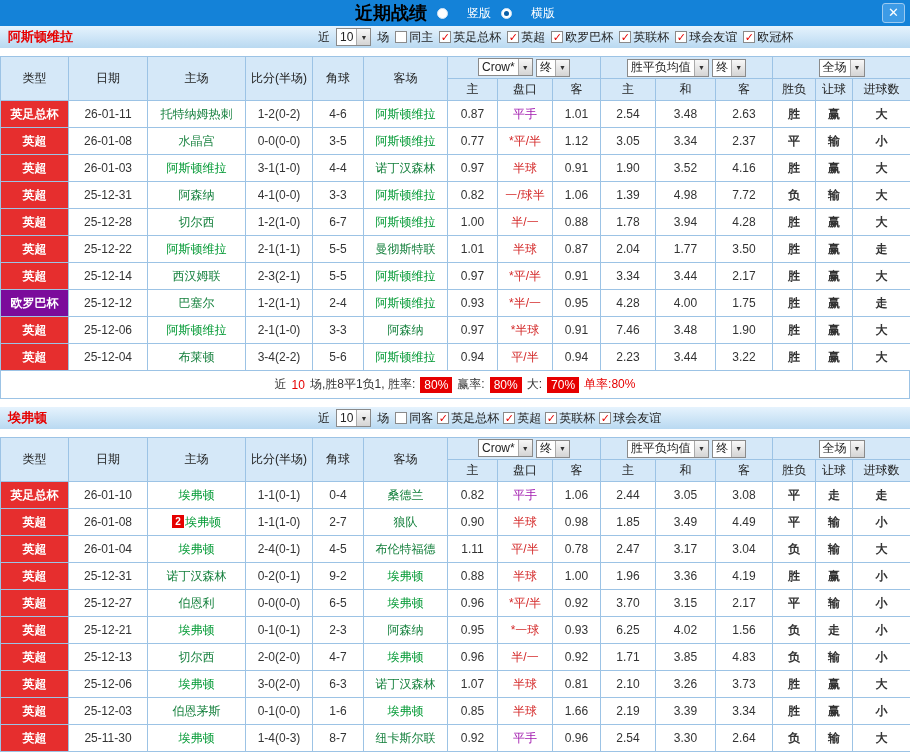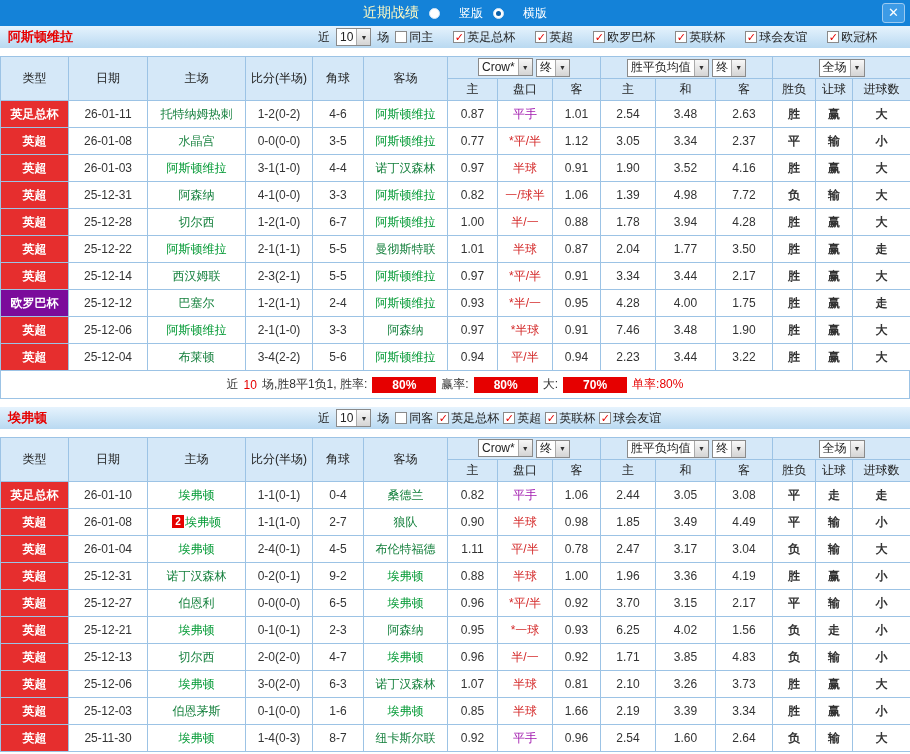--- a/index.html
+++ b/index.html
@@ -1,20 +1,20 @@
 <!DOCTYPE html>
 <html><head>
 <meta charset="utf-8">
 <style>
 *{box-sizing:border-box;margin:0;padding:0}
 body{margin:0;background:#fff}
 .app{width:910px;height:754px;overflow:hidden;font-family:"Liberation Sans","DejaVu Sans",sans-serif;font-size:12px;color:#333;background:#fff}
 .topbar{height:26px;background:#1482d8;display:flex;align-items:center;position:relative;color:#fff}
 .topbar-center{margin:0 auto;display:flex;align-items:center;gap:10px}
-.tb-title{color:#fef9c3;font-weight:normal;font-size:14px}
+.tb-title{color:#000000;font-weight:bold;font-size:18px}
 .radio{display:inline-flex;align-items:center;gap:19px;cursor:pointer;font-size:12px;color:#fff}
 .rdot{width:11px;height:11px;border-radius:50%;background:#fff;border:1px solid #cfe4f6;display:inline-flex;align-items:center;justify-content:center}
 .rdot.on::after{content:"";width:5px;height:5px;border-radius:50%;background:#0a5fa8}
 .close{position:absolute;right:5px;top:3px;width:23px;height:20px;background:#3d9be6;border:1px solid #9ccaf0;border-radius:3px;color:#fff;font-weight:bold;text-align:center;line-height:18px;font-size:13px;cursor:pointer}
 .teambar{height:22px;background:linear-gradient(#e6f3fd,#b9d9f1);display:flex;align-items:center;position:relative}
 .teamname{color:#e60000;font-weight:bold;font-size:13px;margin-left:8px}
 .filters{position:absolute;left:318px;top:0;height:100%;display:flex;align-items:center;gap:6px;color:#222;white-space:nowrap}
 .cb{display:inline-flex;align-items:center;gap:2px;cursor:pointer}
 .cbbox{width:12px;height:12px;background:#fff;border:1px solid #8a8a8a;font-size:11px;line-height:10px;color:#e60000;font-weight:bold;text-align:center}
 .sel{display:inline-flex;align-items:center;height:18px;background:#fff;border:1px solid #8a8a8a;padding-left:3px;gap:3px;cursor:pointer;color:#222}
@@ -30,21 +30,21 @@
 td.teamcell{color:#15803d;cursor:pointer}
 td.teamcell.focal{color:#009933}
 .redcard{display:inline-block;min-width:12px;height:13px;background:#e60000;color:#fff;font-size:10px;line-height:13px;font-weight:bold;margin-right:1px;padding:0 1px;vertical-align:1px}
 td.line{color:#d42a2a}
 td.line.flat{color:#a21caf}
 td.res{font-weight:bold}
 .c-red{color:#e60000}
 .c-blue{color:#0014cc}
 .c-green{color:#008a00}
 .summary{height:28px;border:1px solid #9cc3e5;border-top:none;display:flex;align-items:center;justify-content:center;gap:5px;background:#fff;font-size:12px}
-.pct{background:#e60000;color:#fff;font-weight:bold;padding:1px 20px}
+.pct{background:#e60000;color:#fff;font-weight:normal;padding:1px 4px}
 .red-t{color:#e60000}
 </style>
 </head>
 <body>
 
 <div class="app">
 
   <div class="topbar">
     <div class="topbar-center">
       <span class="tb-title">近期战绩</span>
@@ -63,21 +63,21 @@
   <div>
     <div class="teambar">
       <span class="teamname">阿斯顿维拉</span>
       <div class="filters">
         <span>近</span>
         <span class="sel">
           <span>10</span>
           <span class="arr">▼</span>
         </span>
         <span>场</span>
-        <span style="display:inline-flex;gap:20px">
+        <span style="display:inline-flex;gap:6px">
             <label class="cb">
               <span class="cbbox"></span>
               <span>同主</span>
             </label>
             <label class="cb">
               <span class="cbbox">✓</span>
               <span>英足总杯</span>
             </label>
             <label class="cb">
               <span class="cbbox">✓</span>
@@ -617,21 +617,21 @@
             <td class="league red">英超</td>
             <td>25-11-30</td>
             <td class="teamcell focal"><span>埃弗顿</span></td>
             <td class="score c-green">1-4(0-3)</td>
             <td>8-7</td>
             <td class="teamcell"><span>纽卡斯尔联</span></td>
             <td>0.92</td>
             <td class="line flat">平手</td>
             <td>0.96</td>
             <td>2.54</td>
-            <td>1.60</td>
+            <td>3.30</td>
             <td>2.64</td>
             <td class="res c-green">负</td>
             <td class="res c-green">输</td>
             <td class="res c-red">大</td>
           </tr>
         </tbody>
     </table>
   </div>
 
 </div>

